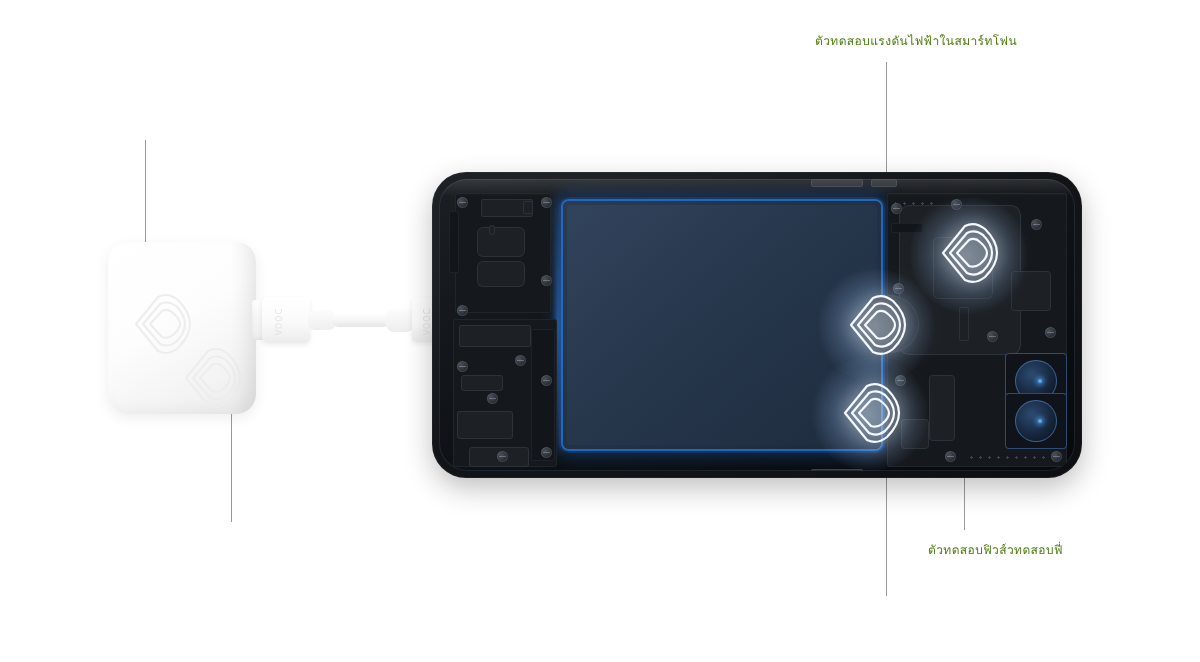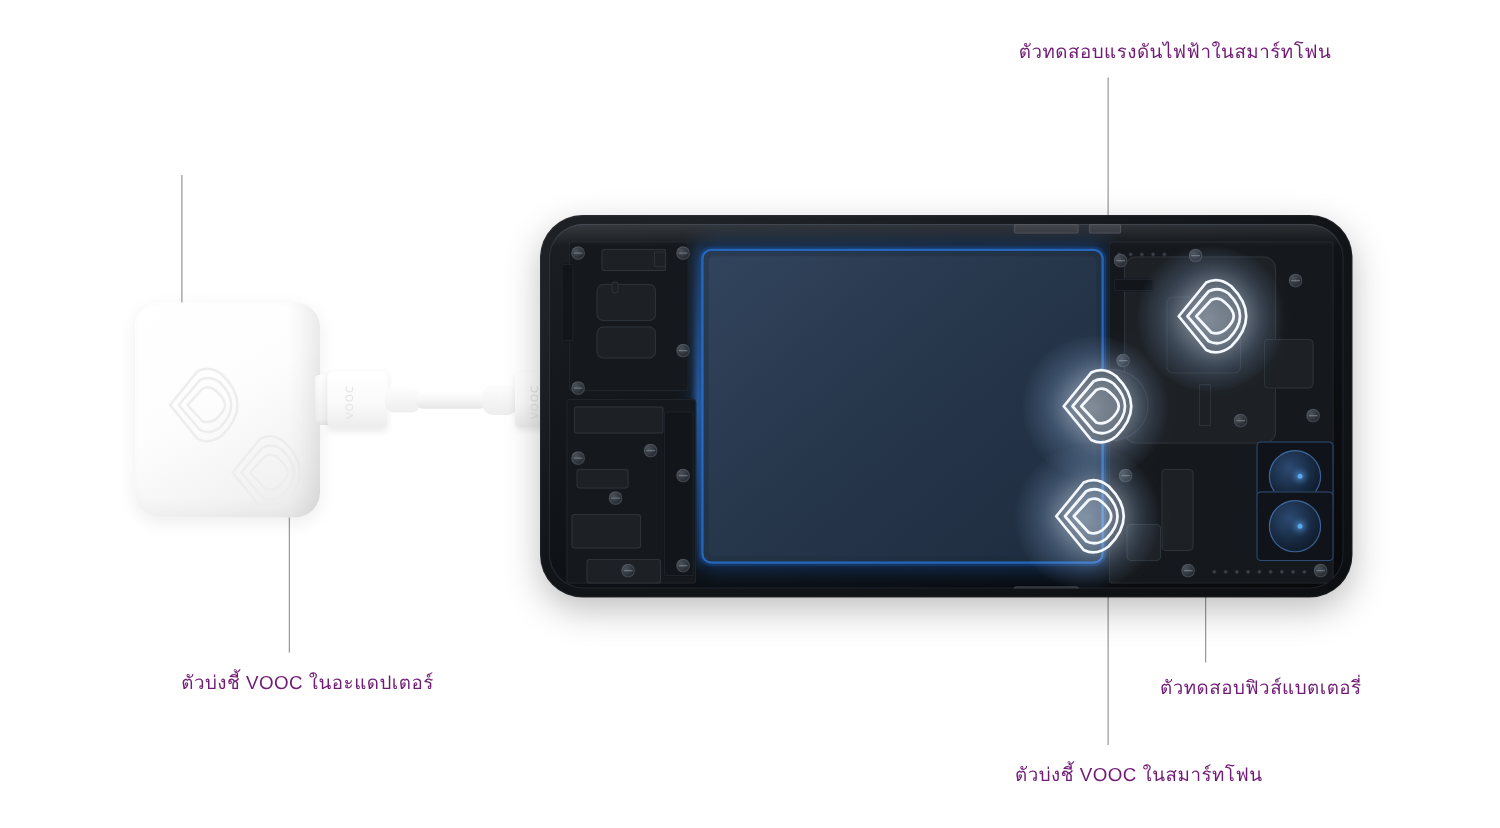--- a/index.html
+++ b/index.html
@@ -14,26 +14,26 @@
     position: relative;
     width: 1200px;
     height: 662px;
     background: #ffffff;
     overflow: hidden;
   }
 
   
   .callout-label {
     position: absolute;
-    color: #701a75;
-    font-size: 15px;
+    color: #4d7c0f;
+    font-size: 12px;
     line-height: 20px;
     letter-spacing: 0.4px;
     white-space: nowrap;
-    font-family: Liberation Sans, sans-serif;
+    font-family: Liberation Mono, monospace;
   }
   .leader-line {
     position: absolute;
     width: 1px;
     background: #9a9a9a;
   }
 
   
   #adapter {
     position: absolute;
@@ -293,27 +293,25 @@
 <body>
 
 <div id="stage">
 
   <div class="leader-line" style="left:145px; top:140px; height:128px;"></div>
 
   <div class="callout-label" style="left:815px; top:32px;">ตัวทดสอบแรงดันไฟฟ้าในสมาร์ทโฟน</div>
   <div class="leader-line" style="left:886px; top:62px; height:248px;"></div>
 
   <div class="leader-line" style="left:231px; top:410px; height:112px;"></div>
-  <div class="callout-label" style="left:145px; top:537px;">ตัวบ่งชี้ VOOC ในอะแดปเตอร์</div>
 
   <div class="leader-line" style="left:964px; top:300px; height:230px;"></div>
-  <div class="callout-label" style="left:928px; top:541px;">ตัวทดสอบฟิวส์แบตเตอรี่</div>
+  <div class="callout-label" style="left:928px; top:541px;">ตัวทดสอบฟิวส์วทดสอบฟี่</div>
 
   <div class="leader-line" style="left:886px; top:400px; height:196px;"></div>
-  <div class="callout-label" style="left:812px; top:611px;">ตัวบ่งชี้ VOOC ในสมาร์ทโฟน</div>
 
   <div id="adapter">
 
     <div class="shield-mark" style="left:16px; top:46px;">
       <svg width="76" height="72" viewBox="0 0 76 72" fill="none">
         <g stroke="#ededed" stroke-width="2" fill="none" stroke-linejoin="round">
           <path d="M12 36 L34 9 Q44 4 54 12 Q66 24 66 36 Q66 48 54 60 Q44 68 34 63 Z"></path>
           <path d="M19 36 L36 16 Q44 12 52 18 Q61 27 61 36 Q61 45 52 54 Q44 60 36 56 Z"></path>
           <path d="M26 36 L38 23 Q44 20 49 25 Q56 31 56 36 Q56 41 49 47 Q44 51 38 49 Z"></path>
         </g>

